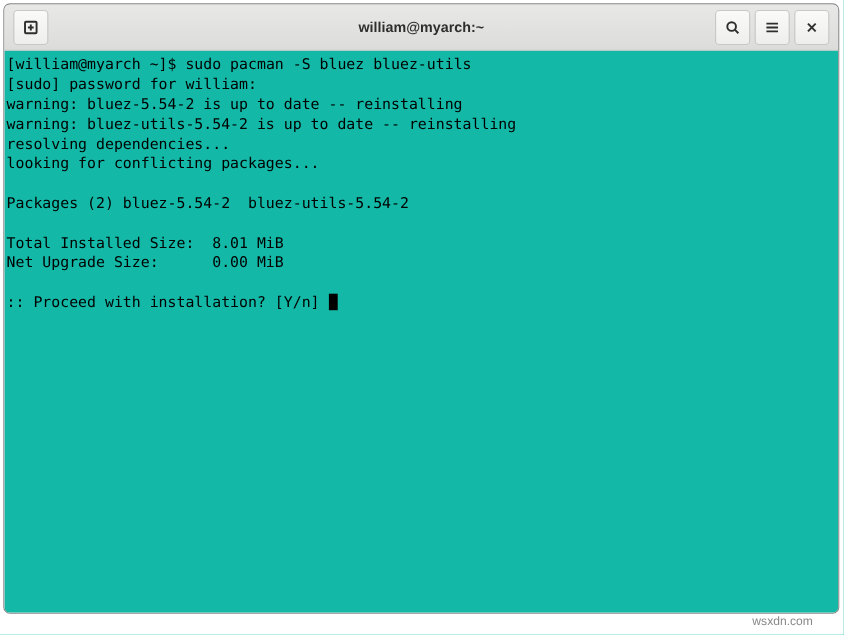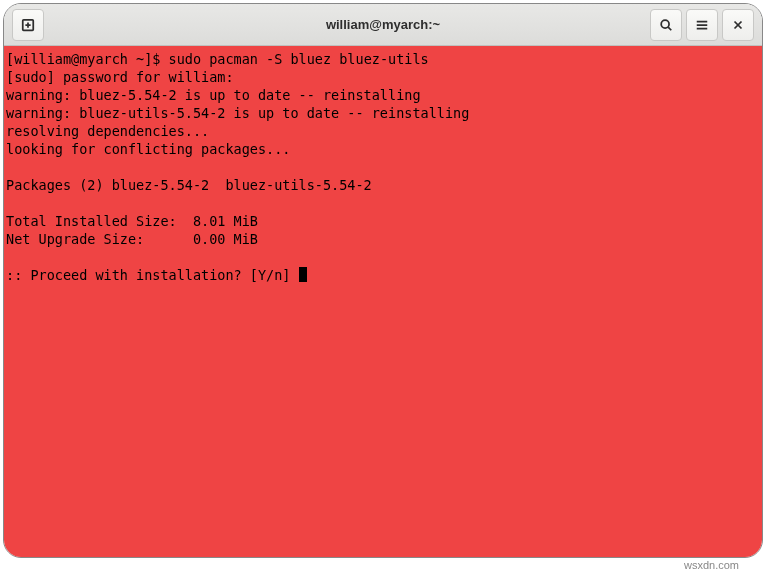--- a/index.html
+++ b/index.html
@@ -12,21 +12,21 @@
       background: #fff;
       width: 767px;
       height: 577px;
       position: relative;
     }
     .window {
       width: 760px;
       height: 555px;
       margin: 3px;
       border: 1px solid #888;
-      border-radius: 18px;
+      border-radius: 6px;
       overflow: hidden;
       display: flex;
       flex-direction: column;
       background: #fff;
     }
     .titlebar {
       height: 42px;
       background: linear-gradient(to bottom, #e8e8e6, #dcdcda);
       border-bottom: 1px solid #c0c0be;
       display: flex;
@@ -60,21 +60,21 @@
       stroke: #2e2e2e;
       fill: none;
       stroke-width: 2;
     }
     .right-buttons {
       margin-left: auto;
       display: flex;
     }
     .terminal {
       flex: 1;
-      background: #ef4444;
+      background: #14b8a6;
       padding: 4px 2px;
       font-family: "DejaVu Sans Mono", "Courier New", monospace;
       font-size: 13.5px;
       line-height: 18px;
       color: #000;
       white-space: pre;
       overflow: hidden;
     }
     .cursor {
       display: inline-block;

